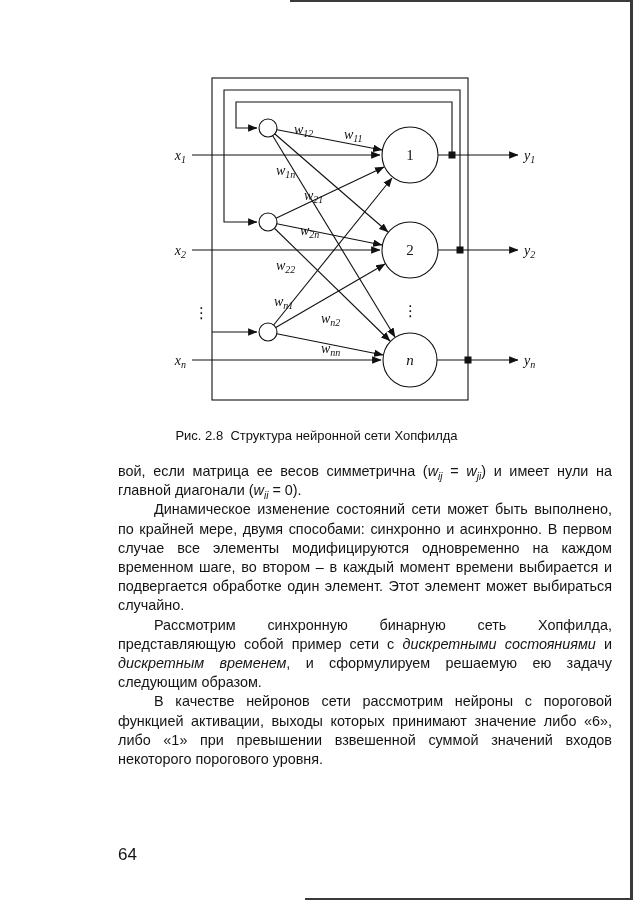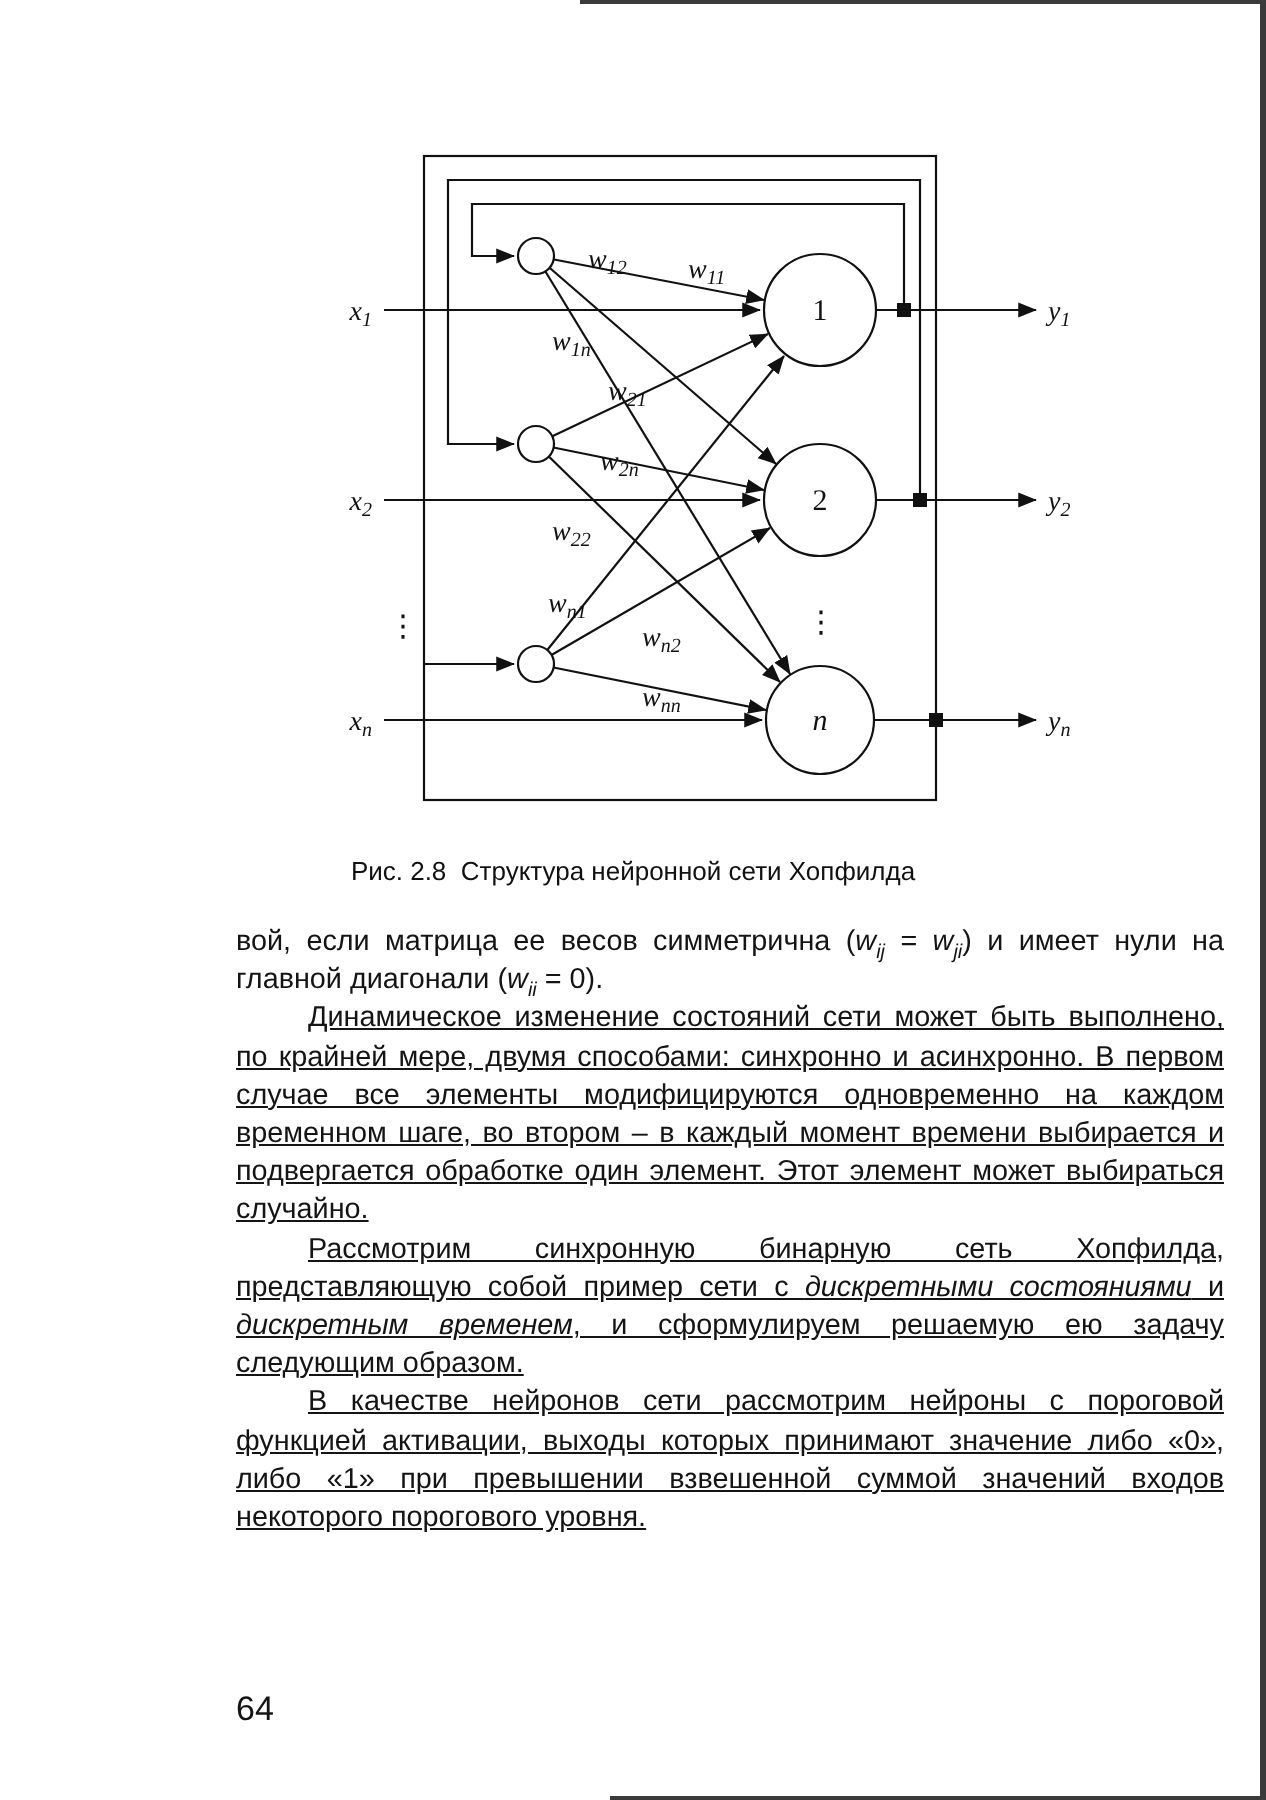--- a/index.html
+++ b/index.html
@@ -15,21 +15,21 @@
   .diagram .dots { font-family:"DejaVu Sans", sans-serif; font-size:15px; fill:#111; letter-spacing:1px; }
   .caption {
     position:absolute; left:0; top:428px; width:633px; text-align:center;
     font-size:13px; color:#111; white-space:pre-wrap;
   }
   .body-text {
     position:absolute; left:118px; top:462px; width:494px;
     font-size:14.4px; line-height:19.2px; text-align:justify; color:#141414;
   }
   .para { margin:0; }
-  .para.indent { text-indent:36px;text-decoration:underline; }
+  .para.indent { text-indent:36px; }
   .body-text i { font-style:italic; }
   .body-text sub { font-size:10px; line-height:0; }
   .body-text sub.it { font-style:italic; }
   .page-number { position:absolute; left:118px; top:845px; font-size:17px; color:#141414; }
   .edge-right  { position:absolute; right:0; top:0; width:3px; height:900px; background:#3a3a3a; }
   .edge-top    { position:absolute; left:290px; top:0; right:0; height:2px; background:#3a3a3a; }
   .edge-bottom { position:absolute; left:305px; bottom:0; right:0; height:2px; background:#3a3a3a; }
 </style>
 </head>
 <body>
@@ -104,20 +104,20 @@
   <text class="dots" x="194" y="318">⋮</text>
   <text class="dots" x="403" y="316">⋮</text>
 </svg>
 
 <div class="caption">Рис. 2.8  Структура нейронной сети Хопфилда</div>
 
 <div class="body-text">
     <p class="para"><span>вой, если матрица ее весов симметрична (</span><i>w</i><sub class="it">ij</sub><span> = </span><i>w</i><sub class="it">ji</sub><span>) и имеет нули на главной диагонали (</span><i>w</i><sub class="it">ii</sub><span> = 0).</span></p>
     <p class="para indent"><span>Динамическое изменение состояний сети может быть выполнено, по крайней мере, двумя способами: синхронно и асинхронно. В первом случае все элементы модифицируются одновременно на каждом временном шаге, во втором – в каждый момент времени выбирается и подвергается обработке один элемент. Этот элемент может выбираться случайно.</span></p>
     <p class="para indent"><span>Рассмотрим синхронную бинарную сеть Хопфилда, представляющую собой пример сети с </span><i>дискретными состояниями</i><span> и </span><i>дискретным временем</i><span>, и сформулируем решаемую ею задачу следующим образом.</span></p>
-    <p class="para indent"><span>В качестве нейронов сети рассмотрим нейроны с пороговой функцией активации, выходы которых принимают значение либо «0», либо «1» при превышении взвешенной суммой значений входов некоторого порогового уровня.</span></p>
+    <p class="para indent"><span>В качестве нейронов сети рассмотрим нейроны с пороговой функцией активации, выходы которых принимают значение либо «6», либо «1» при превышении взвешенной суммой значений входов некоторого порогового уровня.</span></p>
   </div>
 
 <div class="page-number">64</div>
 
 <div class="edge-top"></div>
 <div class="edge-right"></div>
 <div class="edge-bottom"></div>
 
 </body></html>

